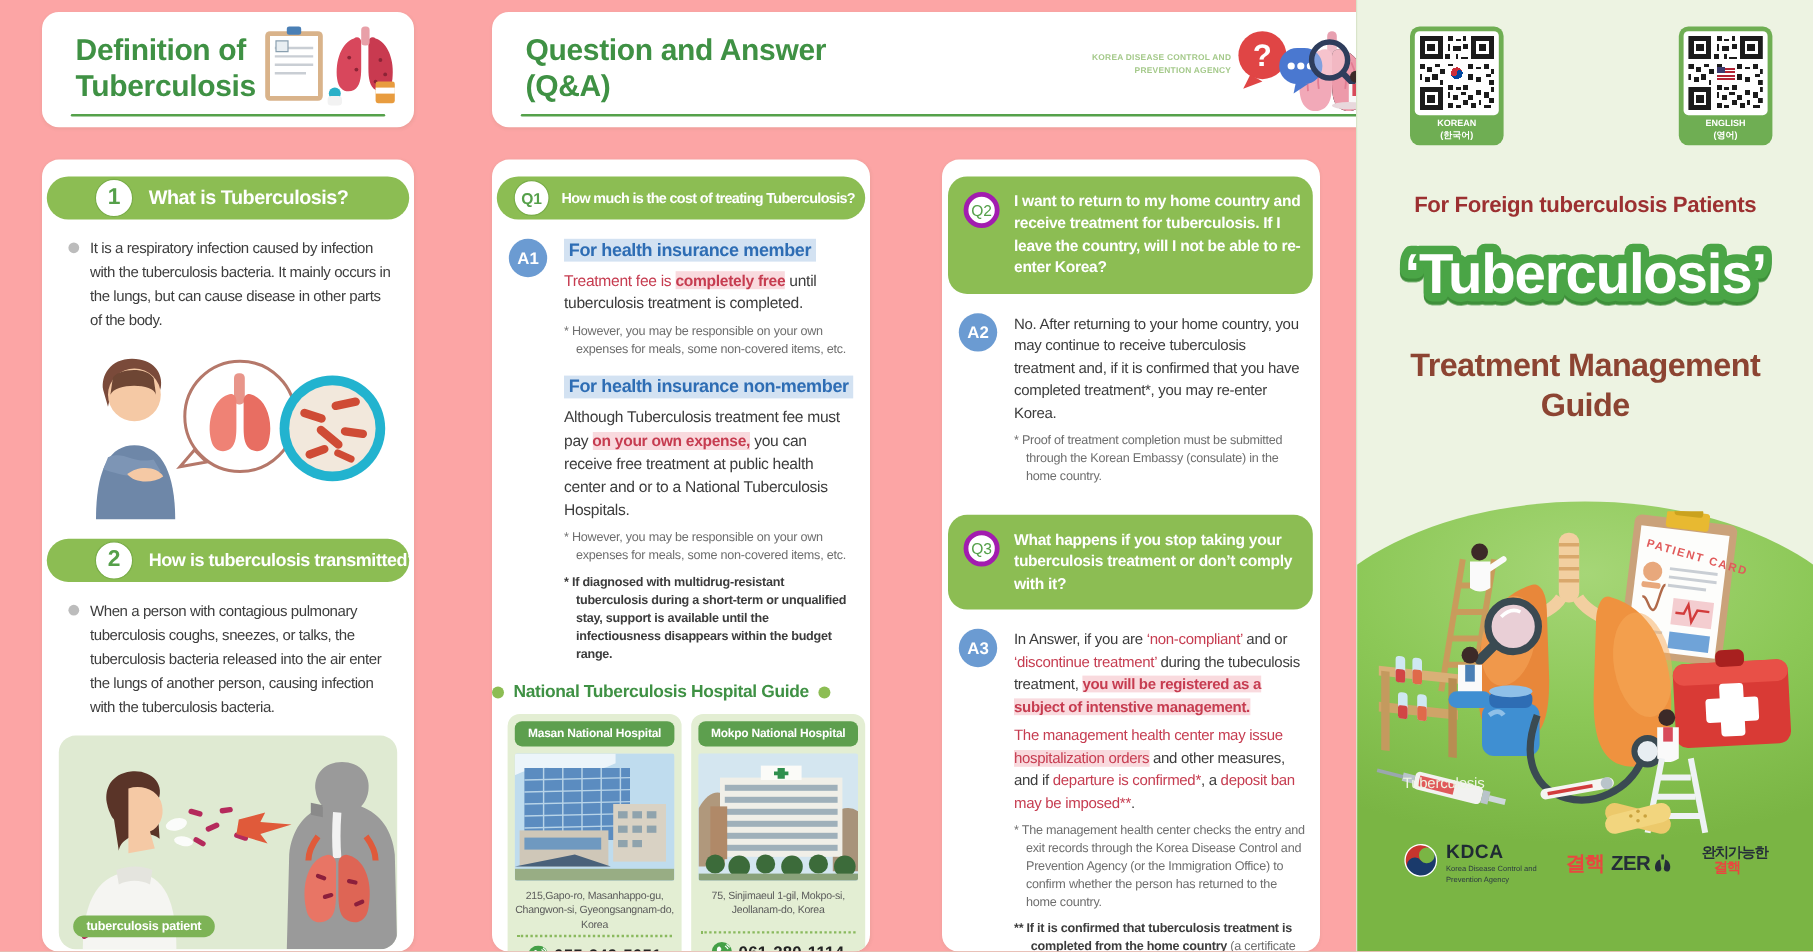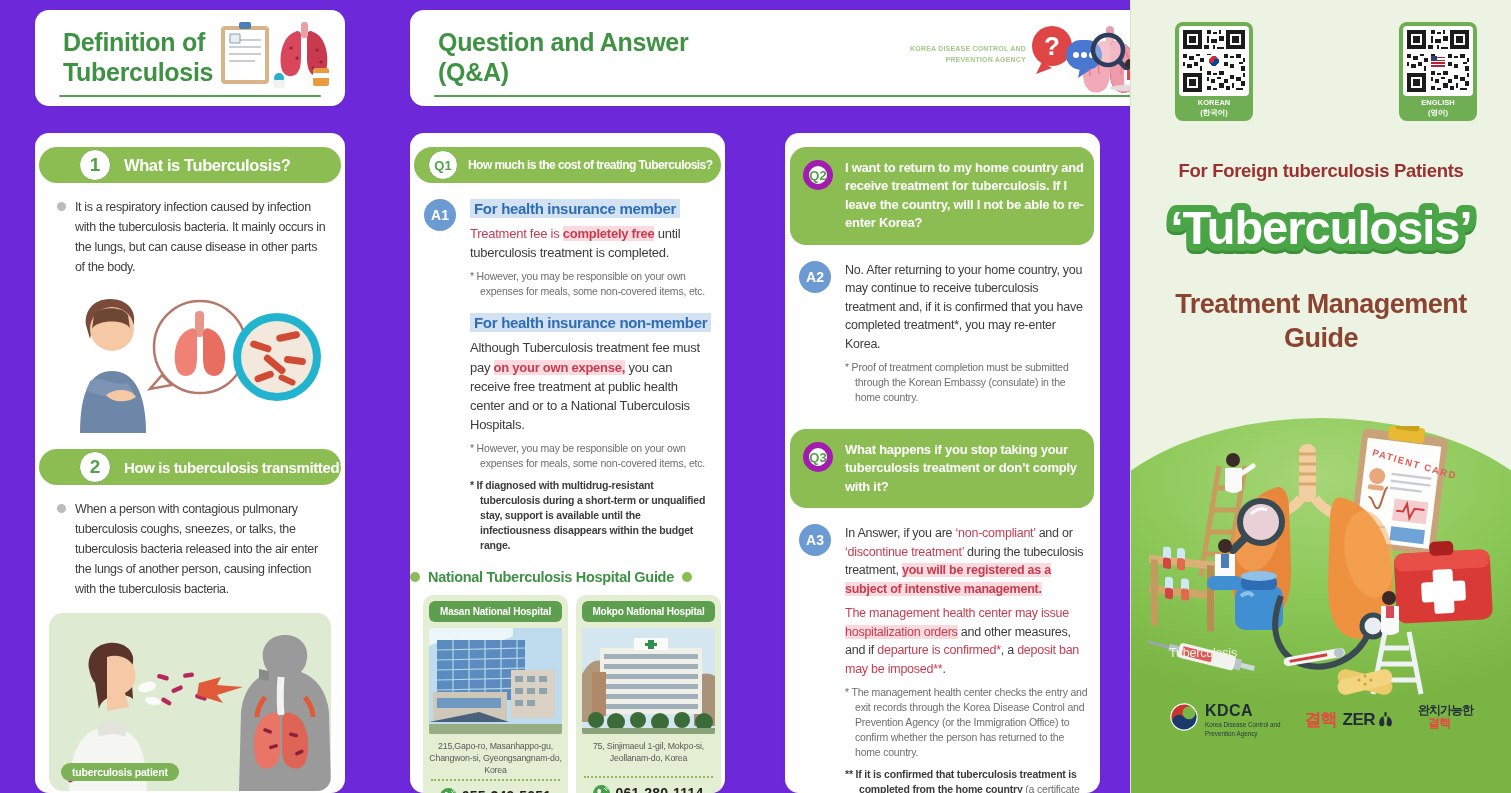--- a/index.html
+++ b/index.html
@@ -1,17 +1,17 @@
 <!DOCTYPE html>
 <html><head>
 <meta charset="utf-8">
 <style>
   *{box-sizing:border-box;margin:0;padding:0}
   body{font-family:"Liberation Sans",sans-serif;background:#cfd8c4}
-  .page{position:relative;width:1511px;height:793px;background:#6d28d9;overflow:hidden}
+  .page{position:relative;width:1511px;height:793px;background:#fca5a5;overflow:hidden}
   .card{position:absolute;background:#fff;border-radius:14px;box-shadow:0 1px 3px rgba(60,90,40,.08)}
   .underline{position:absolute;left:24px;right:24px;bottom:9px;height:2px;background:#55a14b;border-radius:2px}
   .panel-title{white-space:pre-line;font-weight:bold;color:#3f9144;font-size:25px;line-height:1.18;letter-spacing:-.3px}
   
   .pill{margin:14px 4px 0;height:36px;background:#8cbd53;border-radius:18px;display:flex;align-items:center;overflow:hidden}
   .pill .num{flex:0 0 32px;height:32px;background:#fff;border:1px solid #79ad48;border-radius:50%;display:flex;align-items:center;justify-content:center;color:#55a04a;font-weight:bold;font-size:19px;margin-left:40px}
   .pill .ptext{color:#fff;font-weight:bold;font-size:15px;margin-left:13px;letter-spacing:-.4px;white-space:nowrap}
   .pill.q .num{margin-left:14px;font-size:13px;flex-basis:30px;height:30px}
   .pill.q .ptext{font-size:12px;letter-spacing:-.55px;margin-left:10px}
   
@@ -23,21 +23,21 @@
   .bheading{display:inline-block;font-weight:bold;font-size:15px;color:#2e6db4;background:#d3e2f2;padding:1px 4px;letter-spacing:-.3px}
   .atext{font-size:12.5px;color:#3c3c3c;line-height:1.48;letter-spacing:-.25px;margin-top:6px}
   .note{font-size:10.5px;color:#6e6e6e;line-height:1.42;letter-spacing:-.2px;margin-top:7px;padding-left:10px;text-indent:-10px}
   .note.dark{color:#3c3c3c;font-weight:bold}
   .note.dd{padding-left:14px;text-indent:-14px}
   .red{color:#c63c50}
   .redhl{color:#c63c50;background:#f9dade}
   .bredhl{color:#c63c50;font-weight:bold;background:#f9dade}
   
   .qbox{margin:14px 6px 0 5px;background:#8cbd53;border-radius:16px;display:flex;padding:12px 8px 12px 0}
-  .qbox .qnum{flex:0 0 30px;height:30px;background:#fff;border:6px solid #a21caf;border-radius:50%;margin:1px 12px 0 13px;display:flex;align-items:center;justify-content:center;color:#55a04a;font-weight:bold;font-size:13px}
+  .qbox .qnum{flex:0 0 30px;height:30px;background:#fff;border:4px solid #a21caf;border-radius:50%;margin:1px 12px 0 13px;display:flex;align-items:center;justify-content:center;color:#55a04a;font-weight:normal;font-size:13px}
   .qbox .qtext{color:#fff;font-weight:bold;font-size:13px;line-height:1.42;letter-spacing:-.25px}
   
   .ghead{display:flex;align-items:center;justify-content:flex-start;gap:8px;margin-top:16px;color:#3f9144;font-weight:bold;font-size:14.5px;letter-spacing:-.3px}
   .gdot{width:10px;height:10px;border-radius:50%;background:#8cbd53}
   .hosp-row{display:flex;gap:8px;margin:10px 13px 0}
   .hosp{flex:1;background:#e3eed3;border-radius:10px;padding:6px;min-height:228px}
   .hname{background:#5d9f4e;border-radius:6px;color:#fff;font-weight:bold;font-size:10px;text-align:center;padding:5px 1px;letter-spacing:-.2px}
   .hphoto{margin-top:6px;height:106px;border-radius:2px;overflow:hidden;background:#cfe2ee}
   .haddr{font-size:8.8px;color:#5a5a5a;text-align:center;margin-top:6px;line-height:1.4;min-height:34px;letter-spacing:-.2px}
   .hdiv{border-top:2px dotted #8ab95e;margin:2px 2px 7px}

